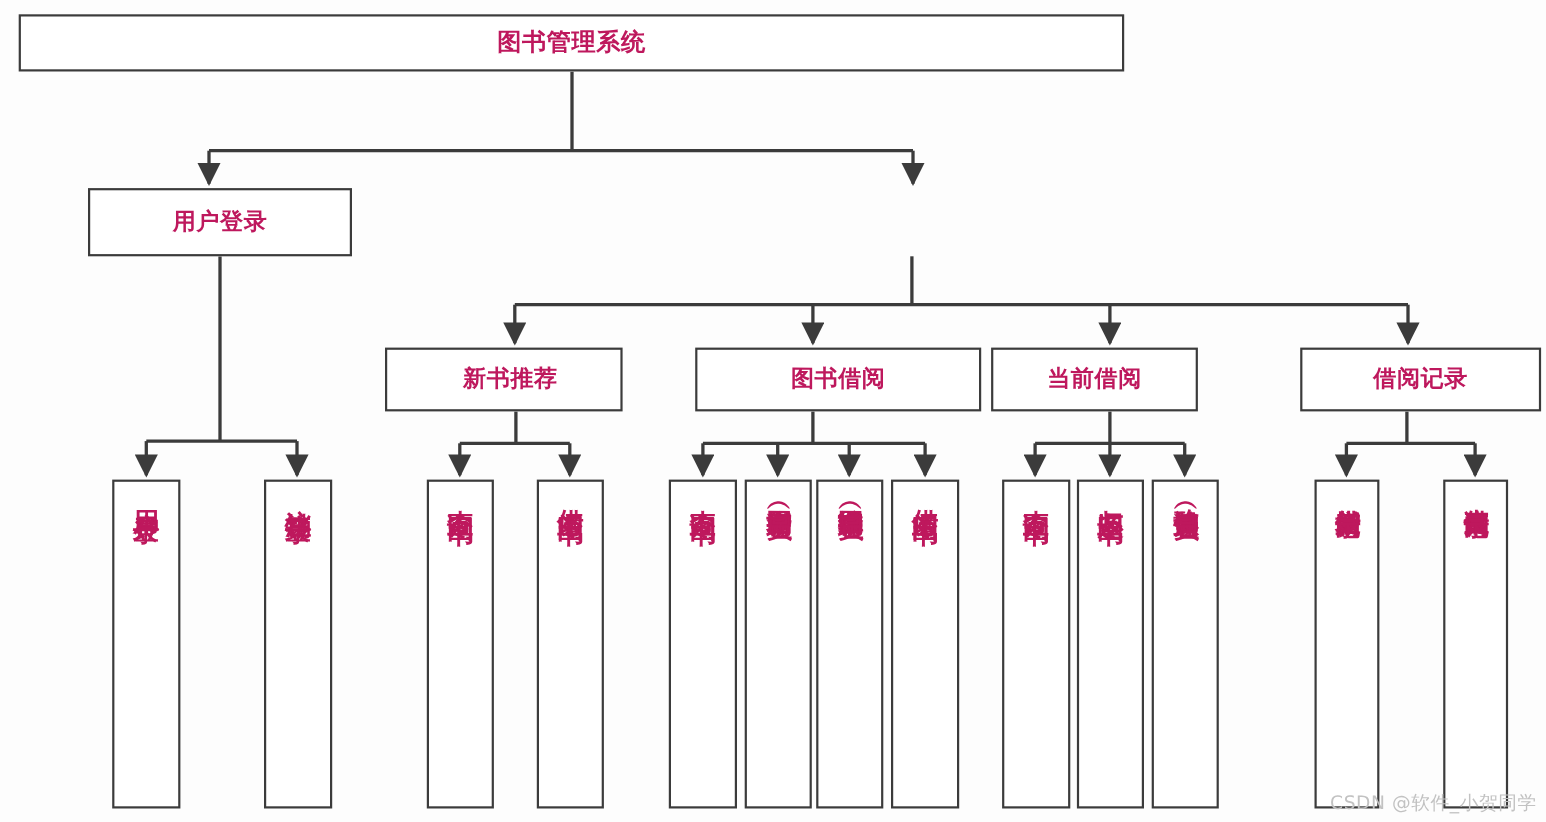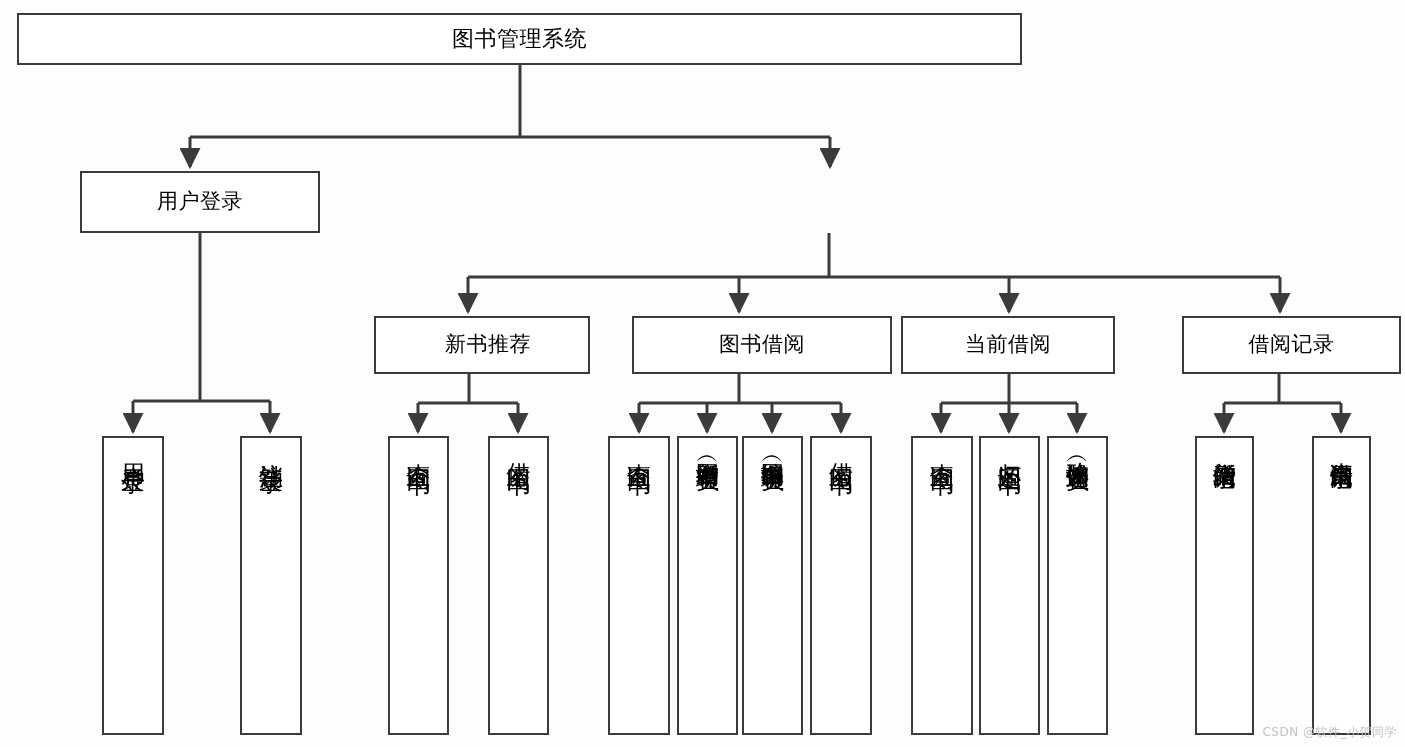--- a/index.html
+++ b/index.html
@@ -15,21 +15,22 @@
   #svg-layer{position:absolute;left:0;top:0;width:1405px;height:747px;}
 
   .node{
     position:absolute;
     box-sizing:border-box;
     background:#ffffff;
     border:2px solid #3b3b3b;
     display:flex;
     align-items:center;
     justify-content:center;
-    color:#000000;
+    color:#be185d;
+    font-weight:bold;
   }
   .node-label{
     display:block;
     text-align:center;
     line-height:1.12;
     white-space:pre;
   }
 
   
   .node.horiz .node-label{
@@ -51,21 +52,21 @@
     line-height:1.0;
     letter-spacing:3px;
     white-space:nowrap;
   }
   .node.vert.tall .node-label{font-size:23px;letter-spacing:1px;}
 
   #watermark{
     position:absolute;
     right:8px;
     bottom:6px;
-    font-size:12px;
+    font-size:17px;
     color:#c2c2c2;
     letter-spacing:0.5px;
     white-space:nowrap;
     font-family:"DejaVu Sans","Liberation Sans",sans-serif;
   }
 </style>
 </head>
 <body>
 
 <div id="diagram">
@@ -121,27 +122,27 @@
   </svg>
 
   <div class="node horiz root" style="left:17px;top:13px;width:1005px;height:52px;">
     <span class="node-label">图书管理系统</span>
   </div>
 
   <div class="node horiz" style="left:80px;top:171px;width:240px;height:62px;">
     <span class="node-label">用户登录</span>
   </div>
 
-  <div class="node horiz" style="left:374px;top:316px;width:216px;height:58px;padding-left:12px;">
+  <div class="node horiz" style="left:350px;top:316px;width:216px;height:58px;padding-left:12px;">
     <span class="node-label">新书推荐</span>
   </div>
   <div class="node horiz" style="left:632px;top:316px;width:260px;height:58px;">
     <span class="node-label">图书借阅</span>
   </div>
-  <div class="node horiz" style="left:901px;top:316px;width:214px;height:58px;">
+  <div class="node horiz" style="left:901px;top:316px;width:188px;height:58px;">
     <span class="node-label">当前借阅</span>
   </div>
   <div class="node horiz" style="left:1170px;top:316px;width:219px;height:58px;margin-left:12px;">
     <span class="node-label">借阅记录</span>
   </div>
 
   <div class="node vert" style="left:102px;top:436px;width:62px;height:299px;">
     <span class="node-label">用户登录</span>
   </div>
   <div class="node vert" style="left:240px;top:436px;width:62px;height:299px;">

